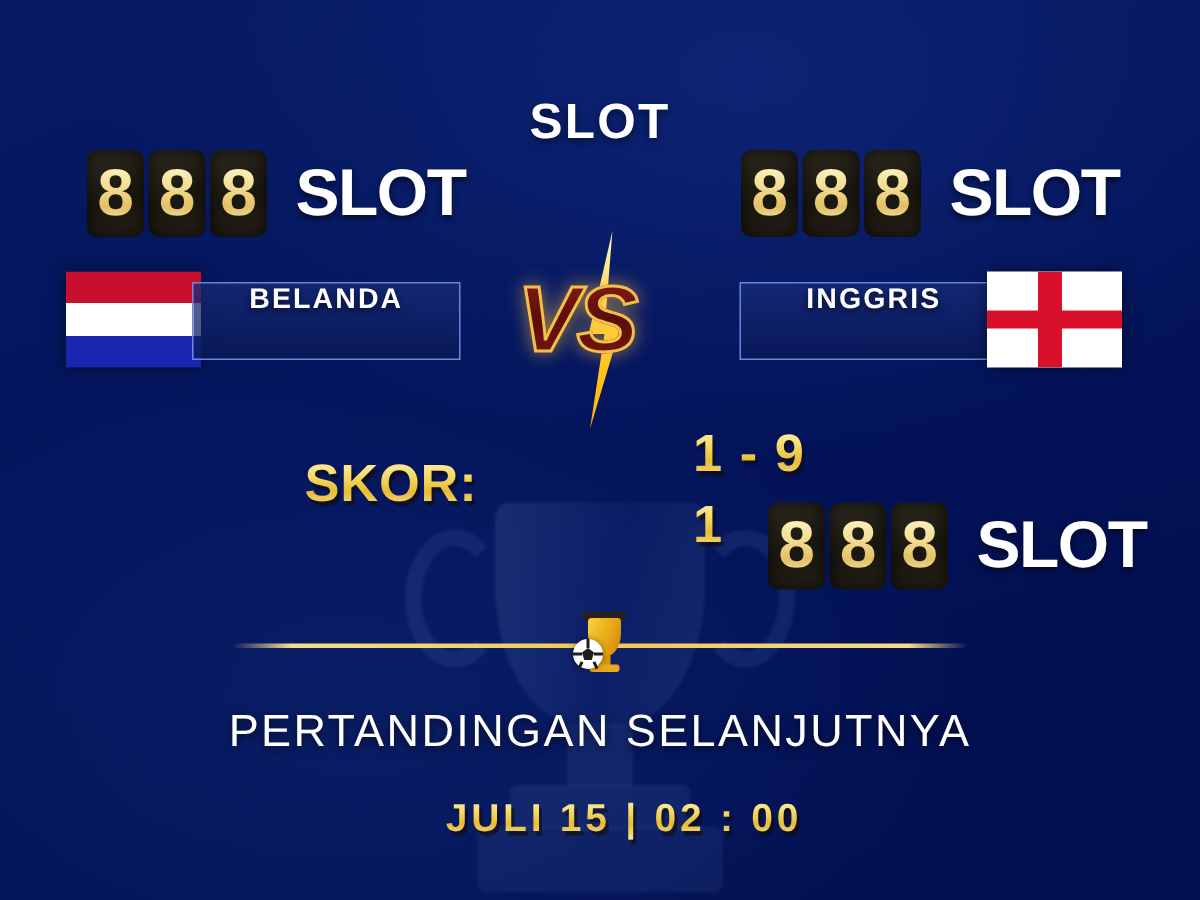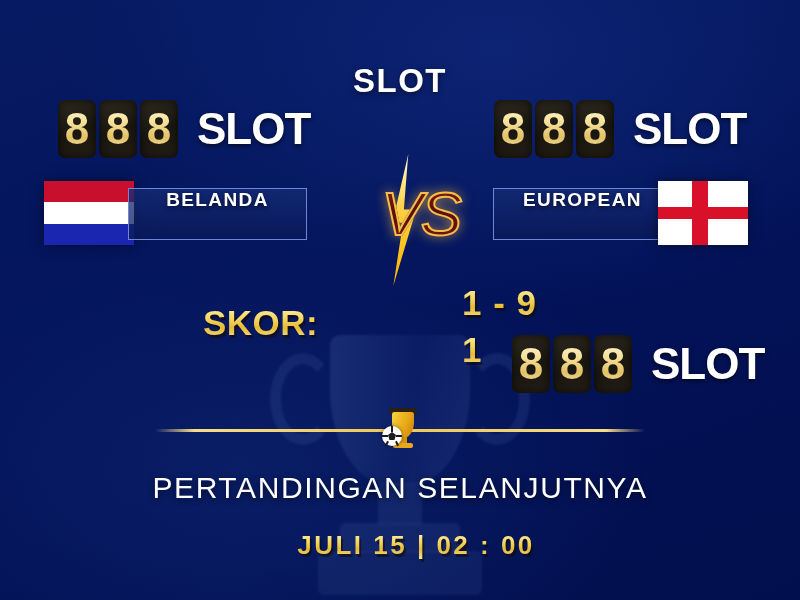--- a/index.html
+++ b/index.html
@@ -205,23 +205,23 @@
     height: 132px;
     background: linear-gradient(180deg, #fff8c8, #ffd23c 45%, #ffb300);
     clip-path: polygon(62% 0%, 26% 52%, 50% 52%, 28% 100%, 80% 42%, 52% 42%);
     filter: drop-shadow(0 0 14px rgba(255,205,60,.85)) drop-shadow(0 0 30px rgba(255,170,20,.5));
   }
   .vs-text {
     position: absolute;
     left: 0;
     top: 18px;
     width: 115px;
-    text-align: right;
+    text-align: left;
     font-size: 62px;
-    font-weight: normal;
+    font-weight: bold;
     font-style: italic;
     letter-spacing: -2px;
     background: linear-gradient(180deg, #8f2016 0%, #5d0d08 48%, #7d1a11 100%);
     -webkit-background-clip: text;
     background-clip: text;
     color: transparent;
     -webkit-text-stroke: 2px #f0c14a;
     filter: drop-shadow(0 0 6px rgba(255,190,60,.6));
   }
 
@@ -403,21 +403,21 @@
   <div class="team-panel" style="left:128px; top:188px; width:177px;">
     <span>BELANDA</span>
   </div>
 
   <div class="vs-wrap">
     <div class="bolt"></div>
     <div class="vs-text">VS</div>
   </div>
 
   <div class="team-panel" style="left:493px; top:188px; width:177px;">
-    <span>EUROPEAN</span>
+    <span>INGGRIS</span>
   </div>
   <div class="flag flag-en" style="left:658px; top:181px; width:90px; height:64px;">
     <div class="en-v"></div>
       <div class="en-h"></div>
   </div>
 
   <div class="row-label gold-text" style="left:203px; top:283px;margin-top:20px;">SKOR:</div>
   <div class="row-value gold-text" style="left:462px; top:283px;">1 - 9</div>
 
   <div class="row-value gold-text" style="left:462px; top:330px;">1</div>

